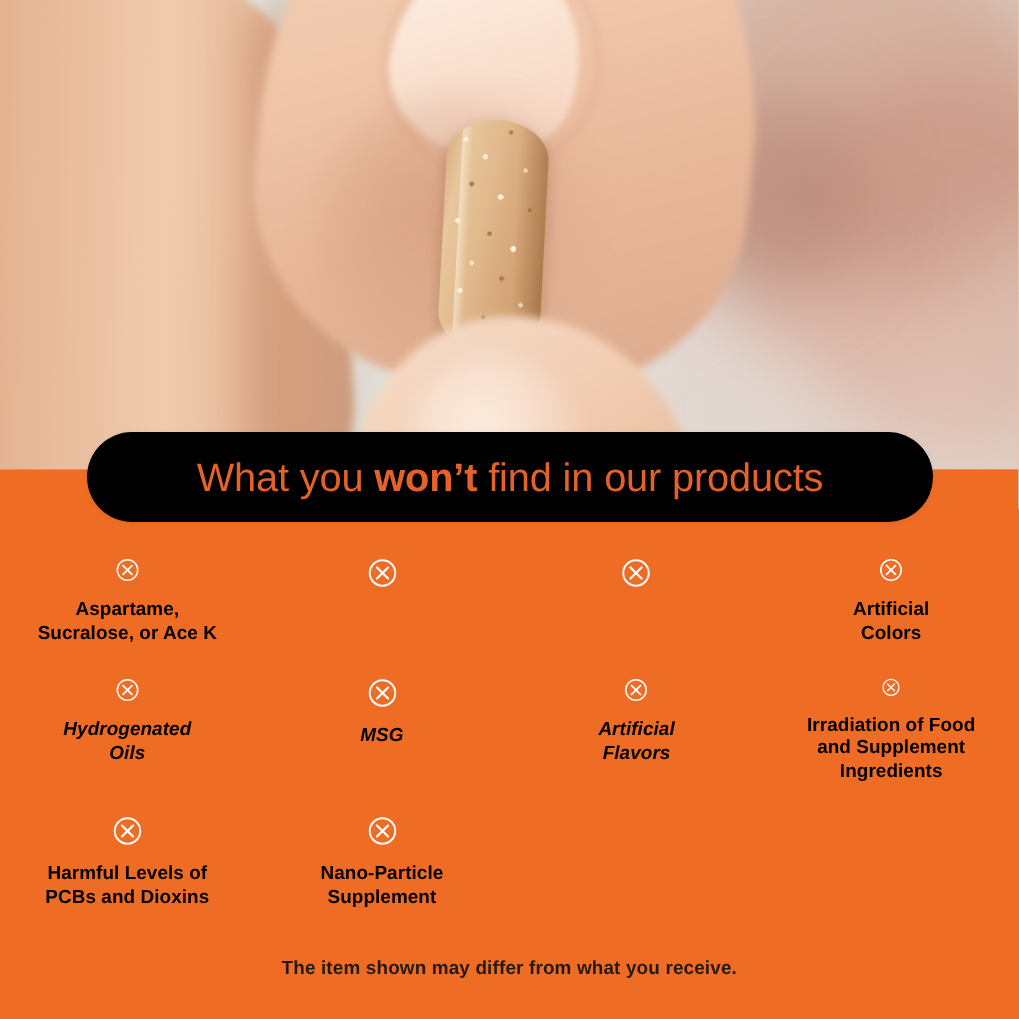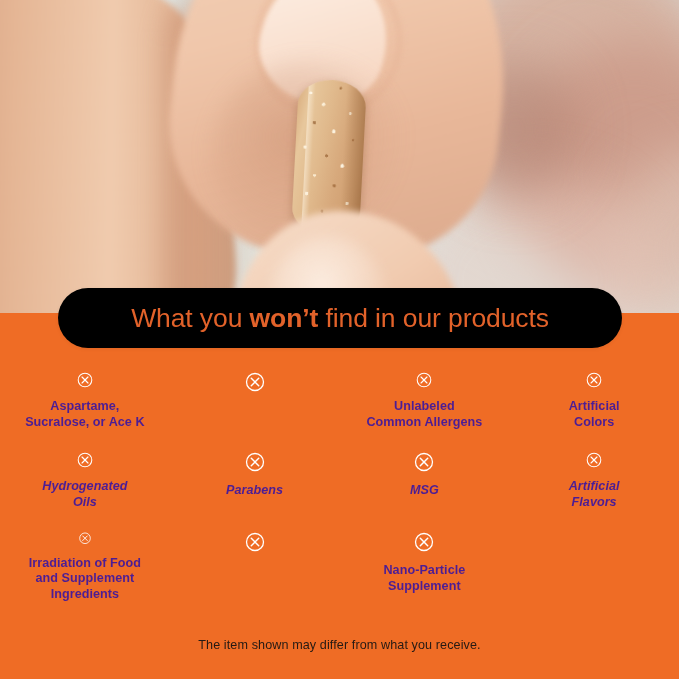--- a/index.html
+++ b/index.html
@@ -212,38 +212,38 @@
   .cell.r2 { height: 58px; font-style: italic; }
   .cell.r3 { height: 70px; }
 
   .x-icon {
     width: 20px;
     height: 20px;
     display: block;
     margin-bottom: 11px;
   }
   .item-label {
-    color: #4c1d95;
+    color: #000000;
     font-size: 12.6px;
     font-weight: 700;
     line-height: 15.5px;
     text-align: center;
     letter-spacing: .05px;
     white-space: pre-line;
   }
 
   .footnote {
     position: absolute;
     left: 0;
     top: 325px;
     width: 679px;
     text-align: center;
     color: #241a14;
     font-size: 12.6px;
-    font-weight: 400;
+    font-weight: 700;
     letter-spacing: .1px;
   }
 </style>
 </head>
 <body>
 
 <div id="page">
 
   <div class="photo">
     <div class="blob blob-a"></div>
@@ -286,48 +286,38 @@
             <line x1="6.3" y1="6.3" x2="13.7" y2="13.7" stroke="#ffffff" stroke-width="1.5" stroke-linecap="round"></line>
             <line x1="13.7" y1="6.3" x2="6.3" y2="13.7" stroke="#ffffff" stroke-width="1.5" stroke-linecap="round"></line>
           </svg>
         </div>
         <div class="cell r1">
           <svg class="x-icon" viewBox="0 0 20 20">
             <circle cx="10" cy="10" r="8.5" fill="none" stroke="#ffffff" stroke-width="1.3"></circle>
             <line x1="6.3" y1="6.3" x2="13.7" y2="13.7" stroke="#ffffff" stroke-width="1.5" stroke-linecap="round"></line>
             <line x1="13.7" y1="6.3" x2="6.3" y2="13.7" stroke="#ffffff" stroke-width="1.5" stroke-linecap="round"></line>
           </svg>
-          <div class="item-label">Unlabeled
-Common Allergens</div>
         </div>
         <div class="cell r1">
           <svg class="x-icon" viewBox="0 0 20 20">
             <circle cx="10" cy="10" r="8.5" fill="none" stroke="#ffffff" stroke-width="1.3"></circle>
             <line x1="6.3" y1="6.3" x2="13.7" y2="13.7" stroke="#ffffff" stroke-width="1.5" stroke-linecap="round"></line>
             <line x1="13.7" y1="6.3" x2="6.3" y2="13.7" stroke="#ffffff" stroke-width="1.5" stroke-linecap="round"></line>
           </svg>
           <div class="item-label">Artificial
 Colors</div>
         </div>
         <div class="cell r2">
           <svg class="x-icon" viewBox="0 0 20 20">
             <circle cx="10" cy="10" r="8.5" fill="none" stroke="#ffffff" stroke-width="1.3"></circle>
             <line x1="6.3" y1="6.3" x2="13.7" y2="13.7" stroke="#ffffff" stroke-width="1.5" stroke-linecap="round"></line>
             <line x1="13.7" y1="6.3" x2="6.3" y2="13.7" stroke="#ffffff" stroke-width="1.5" stroke-linecap="round"></line>
           </svg>
           <div class="item-label">Hydrogenated
 Oils</div>
-        </div>
-        <div class="cell r2">
-          <svg class="x-icon" viewBox="0 0 20 20">
-            <circle cx="10" cy="10" r="8.5" fill="none" stroke="#ffffff" stroke-width="1.3"></circle>
-            <line x1="6.3" y1="6.3" x2="13.7" y2="13.7" stroke="#ffffff" stroke-width="1.5" stroke-linecap="round"></line>
-            <line x1="13.7" y1="6.3" x2="6.3" y2="13.7" stroke="#ffffff" stroke-width="1.5" stroke-linecap="round"></line>
-          </svg>
-          <div class="item-label">Parabens</div>
         </div>
         <div class="cell r2">
           <svg class="x-icon" viewBox="0 0 20 20">
             <circle cx="10" cy="10" r="8.5" fill="none" stroke="#ffffff" stroke-width="1.3"></circle>
             <line x1="6.3" y1="6.3" x2="13.7" y2="13.7" stroke="#ffffff" stroke-width="1.5" stroke-linecap="round"></line>
             <line x1="13.7" y1="6.3" x2="6.3" y2="13.7" stroke="#ffffff" stroke-width="1.5" stroke-linecap="round"></line>
           </svg>
           <div class="item-label">MSG</div>
         </div>
         <div class="cell r2">
@@ -348,20 +338,22 @@
           <div class="item-label">Irradiation of Food
 and Supplement
 Ingredients</div>
         </div>
         <div class="cell r3">
           <svg class="x-icon" viewBox="0 0 20 20">
             <circle cx="10" cy="10" r="8.5" fill="none" stroke="#ffffff" stroke-width="1.3"></circle>
             <line x1="6.3" y1="6.3" x2="13.7" y2="13.7" stroke="#ffffff" stroke-width="1.5" stroke-linecap="round"></line>
             <line x1="13.7" y1="6.3" x2="6.3" y2="13.7" stroke="#ffffff" stroke-width="1.5" stroke-linecap="round"></line>
           </svg>
+          <div class="item-label">Harmful Levels of
+PCBs and Dioxins</div>
         </div>
         <div class="cell r3">
           <svg class="x-icon" viewBox="0 0 20 20">
             <circle cx="10" cy="10" r="8.5" fill="none" stroke="#ffffff" stroke-width="1.3"></circle>
             <line x1="6.3" y1="6.3" x2="13.7" y2="13.7" stroke="#ffffff" stroke-width="1.5" stroke-linecap="round"></line>
             <line x1="13.7" y1="6.3" x2="6.3" y2="13.7" stroke="#ffffff" stroke-width="1.5" stroke-linecap="round"></line>
           </svg>
           <div class="item-label">Nano-Particle
 Supplement</div>
         </div>

